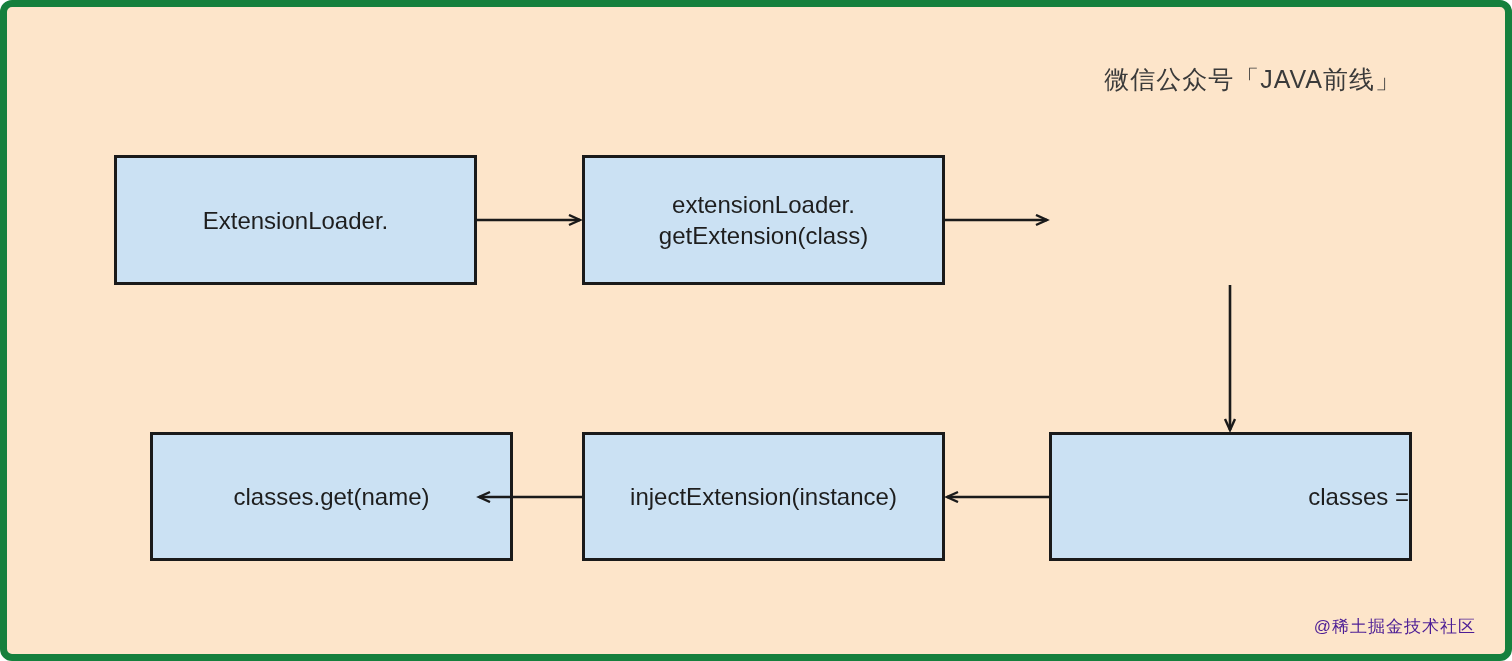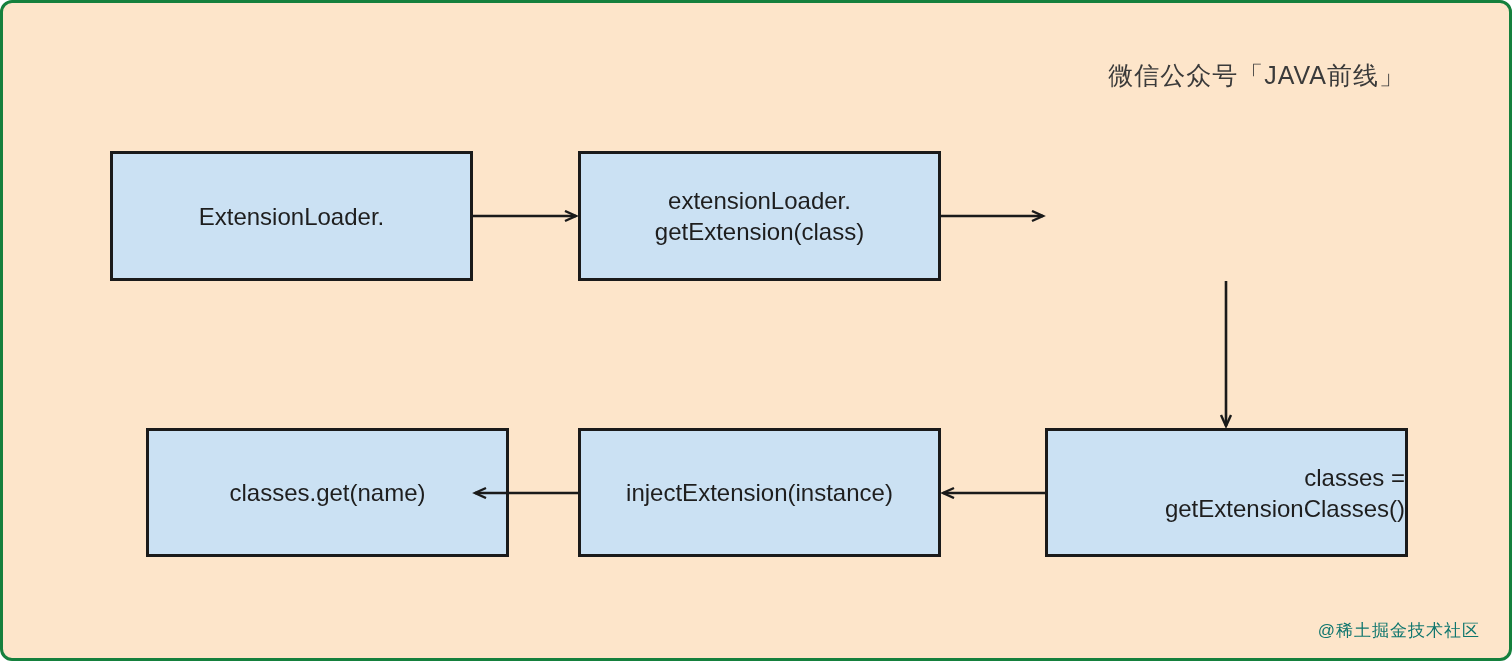--- a/index.html
+++ b/index.html
@@ -7,21 +7,21 @@
     padding: 0;
     background: #ffffff;
     font-family: "Liberation Sans", sans-serif;
   }
   .frame {
     position: relative;
     width: 1512px;
     height: 661px;
     box-sizing: border-box;
     background: #fde5ca;
-    border: 3px solid #15803d;
+    border: 7px solid #15803d;
     border-radius: 12px;
     overflow: hidden;
   }
   .diagram-title {
     position: absolute;
     top: 56px;
     right: 104px;
     font-size: 25px;
     color: #3a3a3a;
     letter-spacing: 1px;
@@ -55,21 +55,21 @@
     left: 0; top: 0;
     width: 1512px;
     height: 661px;
     pointer-events: none;
   }
   .watermark {
     position: absolute;
     right: 29px;
     bottom: 16px;
     font-size: 17px;
-    color: #0f766e;
+    color: #4c1d95;
     letter-spacing: 1px;
     white-space: nowrap;
   }
 </style>
 </head>
 <body>
 
 <div class="frame">
 
   <div class="diagram-title">微信公众号「JAVA前线」</div>
@@ -79,21 +79,20 @@
   </div>
 
   <div class="node row-top n2">
     <span>extensionLoader.</span>
     <span>getExtension(class)</span>
   </div>
 
 
   <div class="node row-bottom n4">
     <span>classes =</span>
-    <span>getExtensionClasses()</span>
   </div>
 
   <div class="node row-bottom n5">
     <span>injectExtension(instance)</span>
   </div>
 
   <div class="node row-bottom n6">
     <span>classes.get(name)</span>
   </div>
 

